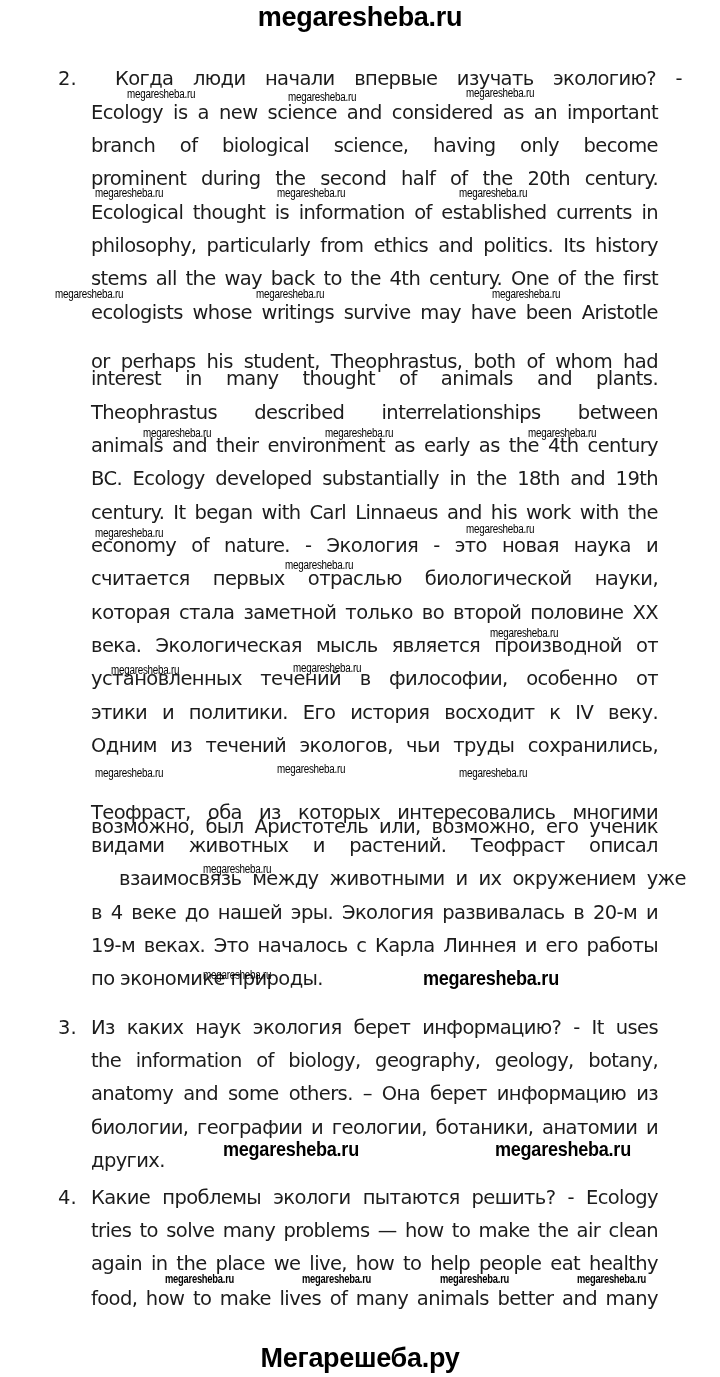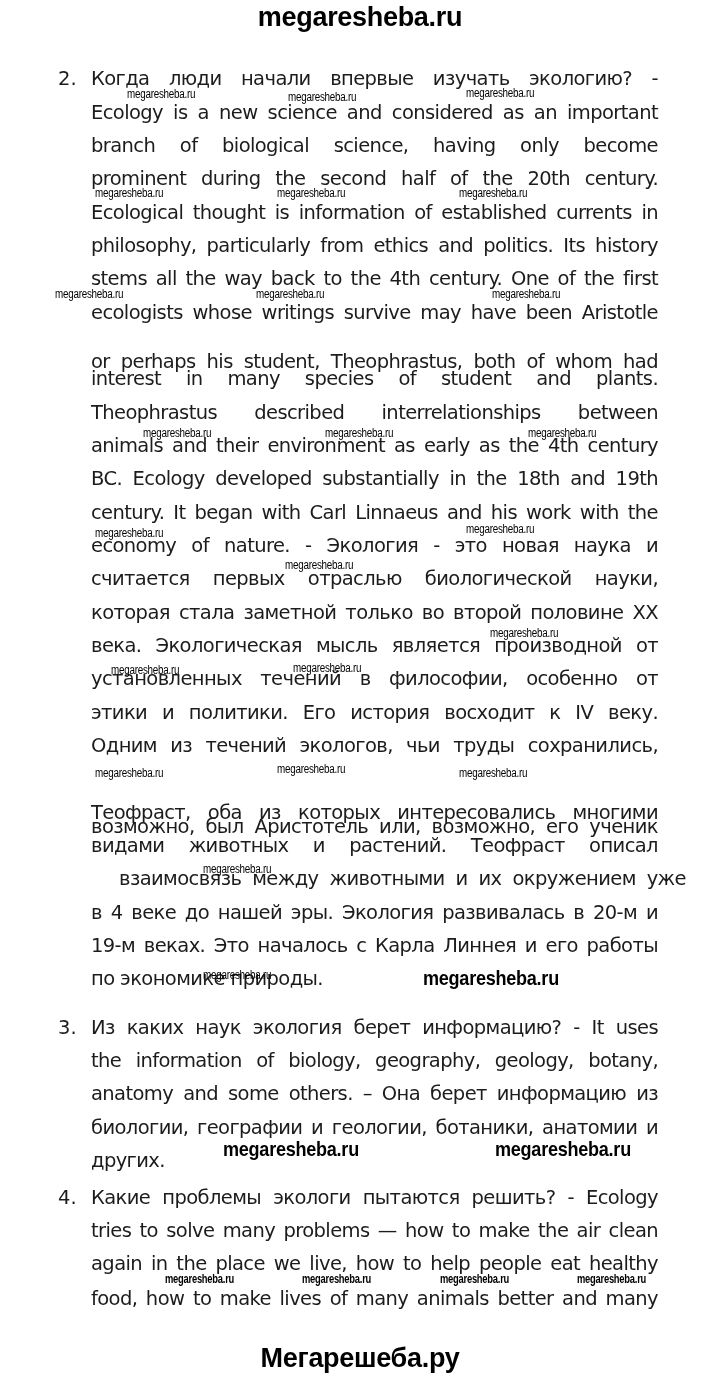--- a/index.html
+++ b/index.html
@@ -18,30 +18,30 @@
   .wm.big { font-size: 21px; font-weight: bold; transform: scaleX(0.86); }
   .wm.mid { font-size: 12px; font-weight: bold; transform: scaleX(0.78); }
 </style>
 </head>
 <body>
 
 <div class="header">megaresheba.ru</div>
 
 <div id="content">
     <div class="num" style="top: 66px;">2.</div>
-    <div class="line" style="top: 66px;">Когда люди начали впервые изучать экологию? -</div>
+    <div class="line" style="top: 66px; margin-left: 24px;">Когда люди начали впервые изучать экологию? -</div>
     <div class="line" style="top: 100px;">Ecology is a new science and considered as an important</div>
     <div class="line" style="top: 133px;">branch of biological science, having only become</div>
     <div class="line" style="top: 166px;">prominent during the second half of the 20th century.</div>
     <div class="line" style="top: 200px;">Ecological thought is information of established currents in</div>
     <div class="line" style="top: 233px;">philosophy, particularly from ethics and politics. Its history</div>
     <div class="line" style="top: 266px;">stems all the way back to the 4th century. One of the first</div>
     <div class="line" style="top: 300px;">ecologists whose writings survive may have been Aristotle</div>
     <div class="line" style="top: 333px; margin-top: 16px;">or perhaps his student, Theophrastus, both of whom had</div>
-    <div class="line" style="top: 366px;">interest in many species of student and plants.</div>
+    <div class="line" style="top: 366px;">interest in many thought of animals and plants.</div>
     <div class="line" style="top: 400px;">Theophrastus described interrelationships between</div>
     <div class="line" style="top: 433px;">animals and their environment as early as the 4th century</div>
     <div class="line" style="top: 466px;">BC. Ecology developed substantially in the 18th and 19th</div>
     <div class="line" style="top: 500px;">century. It began with Carl Linnaeus and his work with the</div>
     <div class="line" style="top: 533px;">economy of nature. - Экология - это новая наука и</div>
     <div class="line" style="top: 566px;">считается первых отраслью биологической науки,</div>
     <div class="line" style="top: 600px;">которая стала заметной только во второй половине XX</div>
     <div class="line" style="top: 633px;">века. Экологическая мысль является производной от</div>
     <div class="line" style="top: 666px;">установленных течений в философии, особенно от</div>
     <div class="line" style="top: 700px;">этики и политики. Его история восходит к IV веку.</div>

